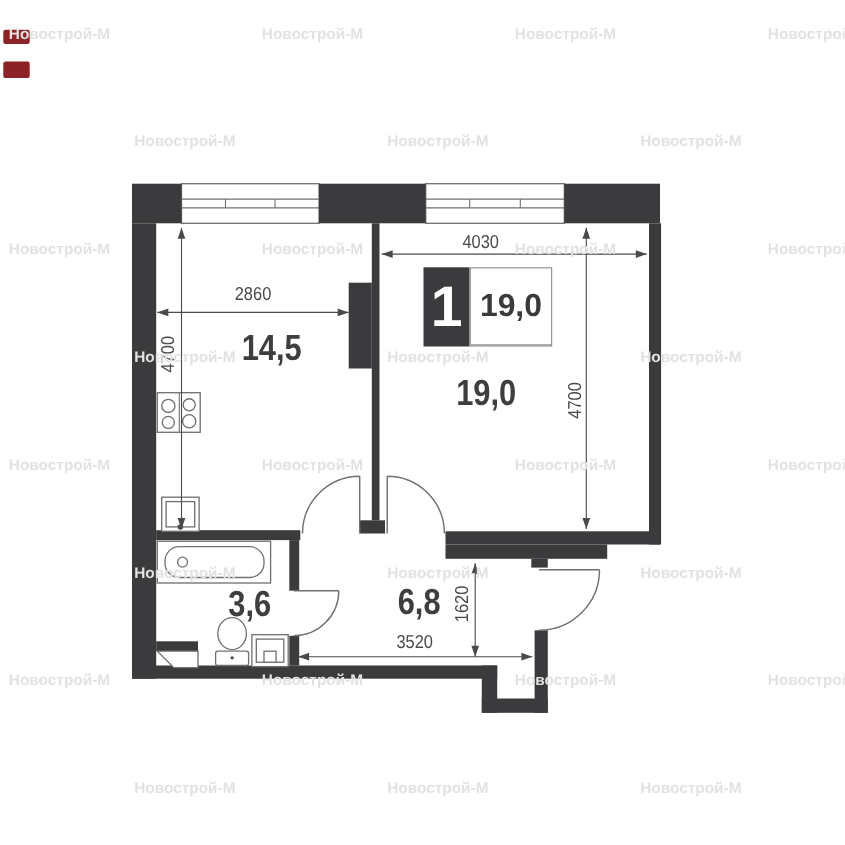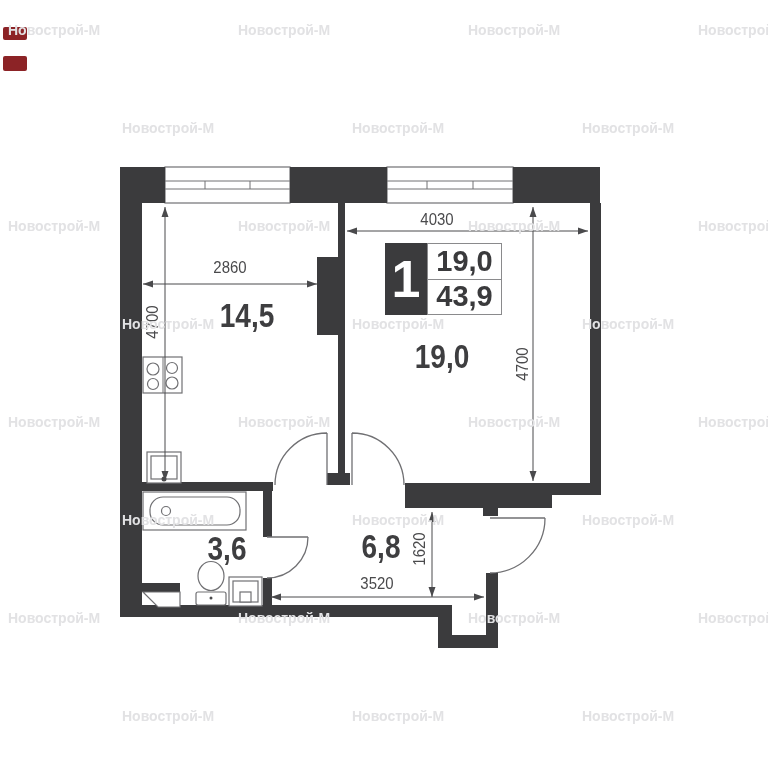--- a/index.html
+++ b/index.html
@@ -149,21 +149,20 @@
   <div class="dimtxt vert" style="left:153px;top:322px">4700</div>
   <div class="dimtxt" style="left:437px;top:220px">4030</div>
   <div class="dimtxt vert" style="left:523px;top:364px">4700</div>
   <div class="dimtxt vert" style="left:420px;top:549px">1620</div>
   <div class="dimtxt" style="left:377px;top:584px">3520</div>
 
   <div class="badge">
     <div class="badge-black">1</div>
     <div class="badge-vals">
       <div class="badge-row top">19,0</div>
-      <div class="badge-row">43,9</div>
     </div>
   </div>
 
   <div class="redmark m1"></div>
   <div class="redmark m2"></div>
 
   <div class="wmlayer">
       <span class="wm" style="left: 8px; top: 22px;">Новострой-М</span>
       <span class="wm" style="left: 238px; top: 22px;">Новострой-М</span>
       <span class="wm" style="left: 468px; top: 22px;">Новострой-М</span>

